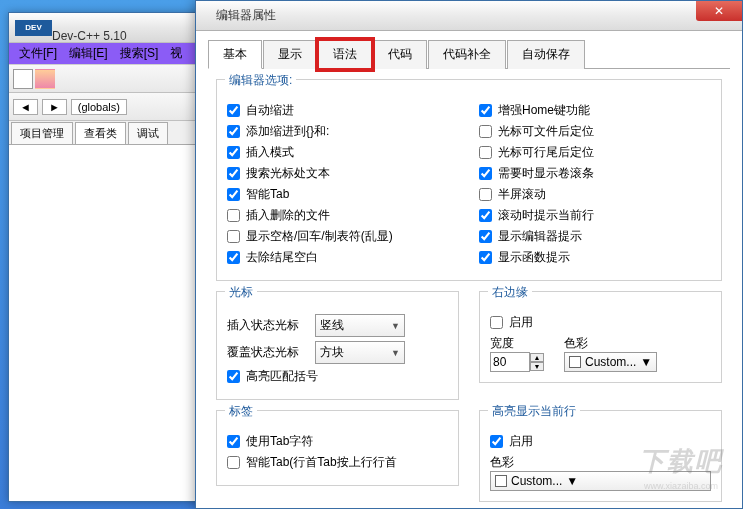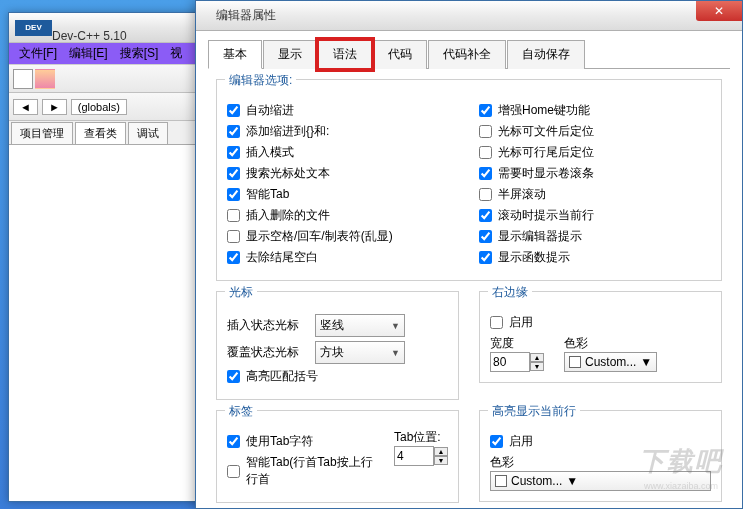--- a/index.html
+++ b/index.html
@@ -238,30 +238,20 @@
               <div>
                 <div class="chk">
                     <input type="checkbox" checked="" style="">
                     <span>使用Tab字符</span>
                   </div>
                 <div class="chk">
                     <input type="checkbox" style="">
                     <span>智能Tab(行首Tab按上行行首</span>
                   </div>
               </div>
-              <div>
-                <div>Tab位置:</div>
-                <div class="spin">
-                  <input value="4" style="">
-                  <div class="btns">
-                      <span>▲</span>
-                      <span>▼</span>
-                    </div>
-                </div>
-              </div>
             </div>
           </div>
         </div>
         <div class="col">
           <div class="group">
             <div class="group-title">高亮显示当前行</div>
             <div class="chk">
                 <input type="checkbox" checked="" style="">
                 <span>启用</span>
               </div>

